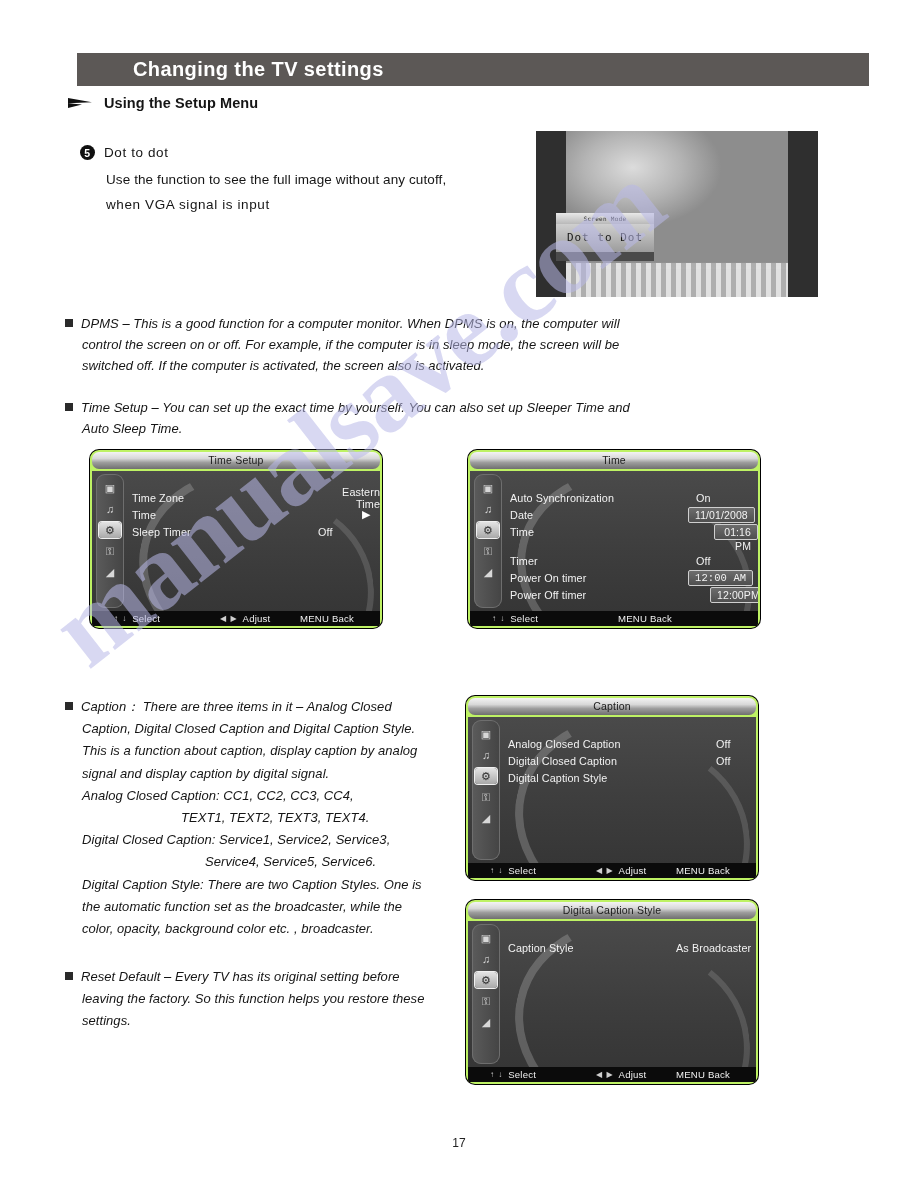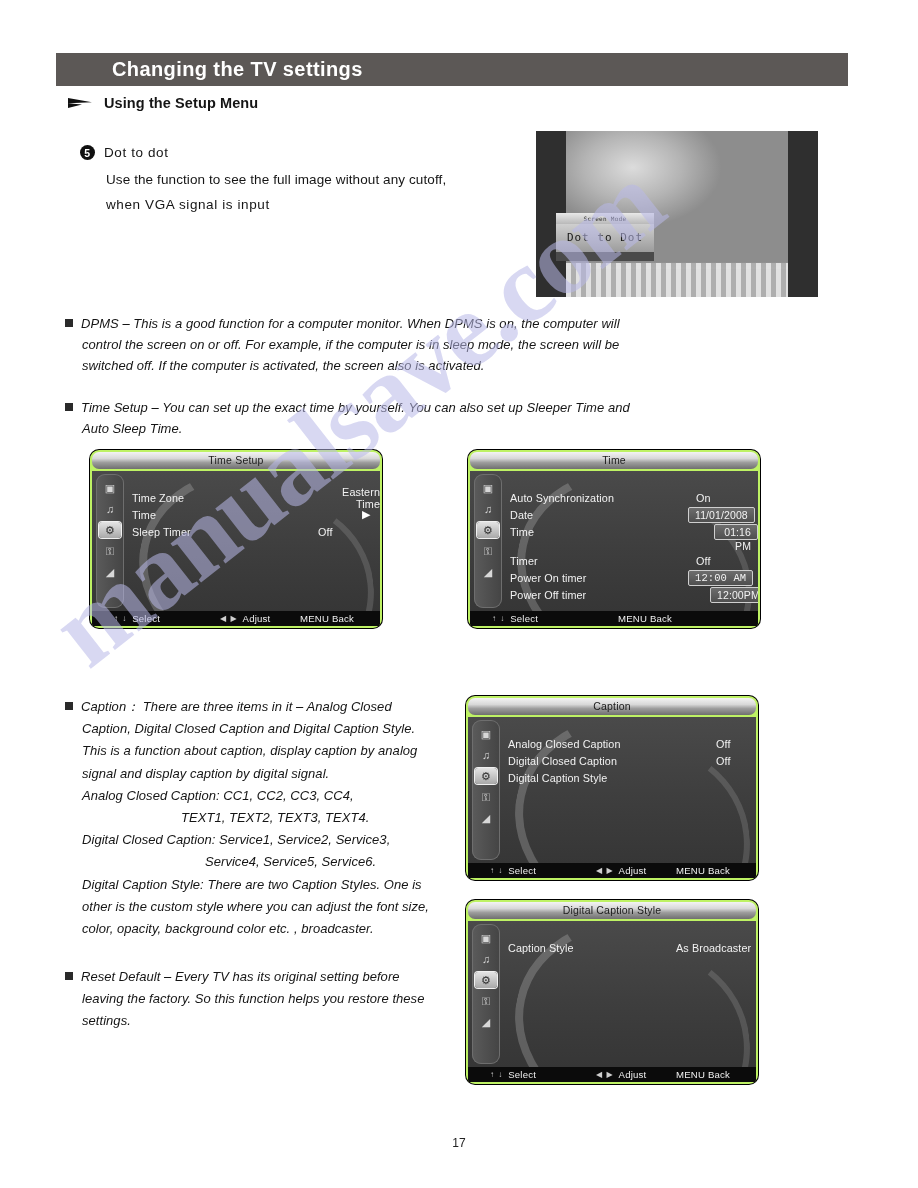--- a/index.html
+++ b/index.html
@@ -14,21 +14,21 @@
     position:absolute; left:120px; top:300px; width:760px; height:560px;
     pointer-events:none; z-index:5;
     transform:rotate(-38deg);
     font-family:"Liberation Serif", serif;
     font-size:108px; font-weight:700; letter-spacing:-2px;
     color:#b9b9e8; opacity:.55; white-space:nowrap;
   }
 
   
   .chapter-bar{
-    position:absolute; left:56px; top:53px; width:792px; height:33px;
+    position:absolute; left:77px; top:53px; width:792px; height:33px;
     background:#5c5856; display:flex; align-items:center;
     z-index:2;
   }
   .chapter-bar .title{
     color:#ffffff; font-size:20px; font-weight:700; letter-spacing:.4px;
     margin-left:56px;
   }
 
   .section-head{
     position:absolute; left:68px; top:95px; display:flex; align-items:center; z-index:2;
@@ -327,21 +327,21 @@
 <div class="para p-caption">
   <span class="sq-bullet"></span><span>Caption： There are three items in it – Analog Closed</span>
   <span class="ind">Caption,  Digital Closed Caption and Digital Caption Style.</span>
   <span class="ind">This is a function about caption, display caption by analog</span>
   <span class="ind">signal and display caption by digital signal.</span>
   <span class="ind">Analog Closed Caption: CC1,  CC2,  CC3,  CC4,</span>
   <span class="ind2">TEXT1, TEXT2, TEXT3, TEXT4.</span>
   <span class="ind">Digital Closed Caption: Service1,  Service2,  Service3,</span>
   <span class="ind3">Service4,  Service5,  Service6.</span>
   <span class="ind">Digital Caption Style: There are two Caption Styles.  One is</span>
-  <span class="ind">other is the custom style where you can adjust the font size,</span>
+  <span class="ind">the automatic function set as the broadcaster,  while the</span>
   <span class="ind">color,  opacity,  background color etc. ,  broadcaster.</span>
 </div>
 
 <div class="para p-reset">
   <span class="sq-bullet"></span><span>Reset Default –  Every TV has its original setting before</span>
   <span class="ind">leaving the factory.  So this function helps you restore these</span>
   <span class="ind">settings.</span>
 </div>
 
 <div class="osd" id="osd-caption" style="left:466px; top:696px; width:292px;">

